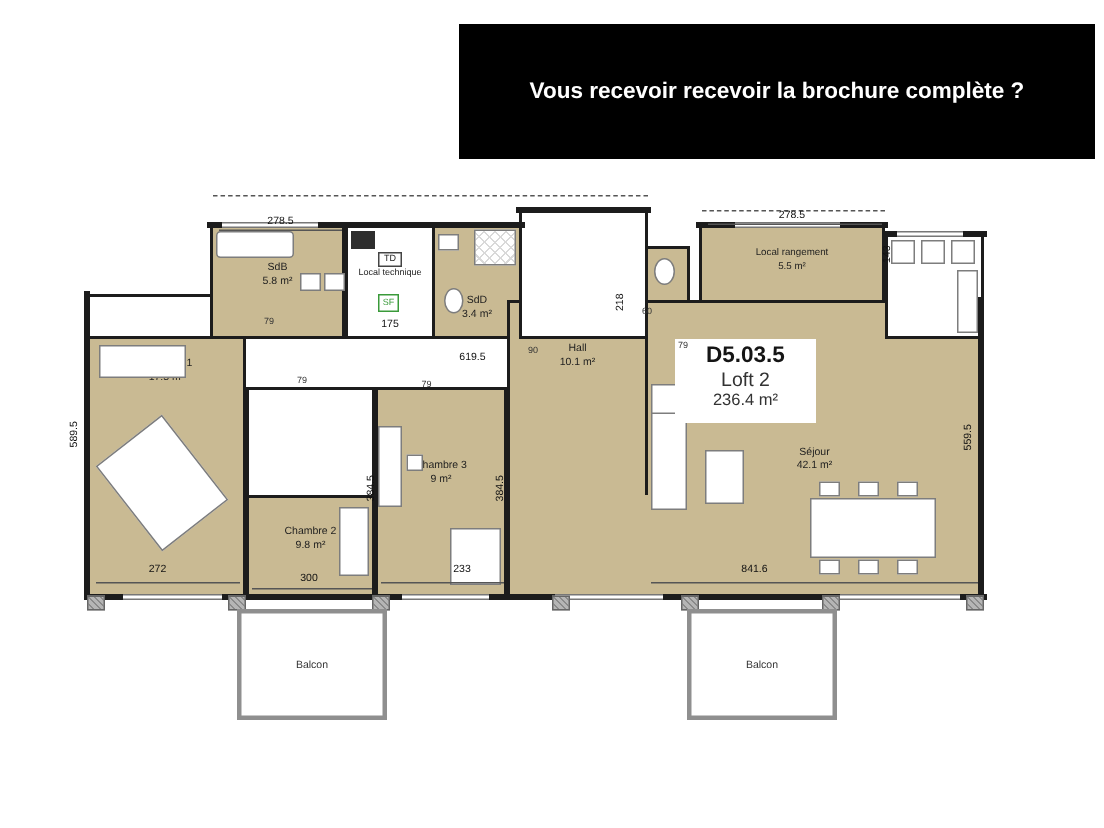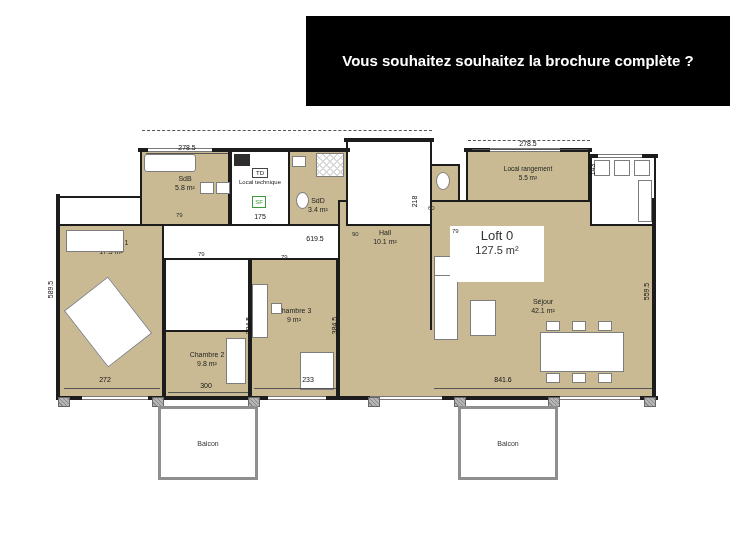--- a/index.html
+++ b/index.html
@@ -151,22 +151,23 @@
 
   <div class="pier" style="left:58px;top:397px;"></div>
   <div class="pier" style="left:152px;top:397px;"></div>
   <div class="pier" style="left:248px;top:397px;"></div>
   <div class="pier" style="left:368px;top:397px;"></div>
   <div class="pier" style="left:454px;top:397px;"></div>
   <div class="pier" style="left:548px;top:397px;"></div>
   <div class="pier" style="left:644px;top:397px;"></div>
 
   <div class="unitbox" style="left:450px;top:226px;width:94px;height:56px;">
-    <div class="unit-name">Loft 0</div>
-    <div class="unit-area">127.5 m²</div>
+    <div class="unit-code">D5.03.5</div>
+    <div class="unit-name">Loft 2</div>
+    <div class="unit-area">236.4 m²</div>
   </div>
 
   <div class="badge td" style="left:252px;top:168px;width:16px;height:10px;">TD</div>
   <div class="badge sf" style="left:252px;top:196px;width:14px;height:12px;">SF</div>
 
   <div class="dline" style="left:146px;top:153px;width:82px;height:1px;"></div>
   <div class="dline" style="left:472px;top:149px;width:116px;height:1px;"></div>
   <div class="dline" style="left:64px;top:388px;width:96px;height:1px;"></div>
   <div class="dline" style="left:168px;top:392px;width:80px;height:1px;"></div>
   <div class="dline" style="left:254px;top:388px;width:82px;height:1px;"></div>
@@ -195,16 +196,16 @@
   <div class="ddim" style="left:428px;top:205px;">60</div>
 
   <div class="balcony" style="left:158px;top:406px;width:100px;height:74px;">
     <span>Balcon</span>
   </div>
   <div class="balcony" style="left:458px;top:406px;width:100px;height:74px;">
     <span>Balcon</span>
   </div>
 
   <div class="banner" style="left:306px;top:16px;width:424px;height:90px;">
-    <div>Vous souhaitez souhaitez la brochure complète ?</div>
+    <div>Vous recevoir recevoir la brochure complète ?</div>
   </div>
 
 </div>
 
 </body></html>

